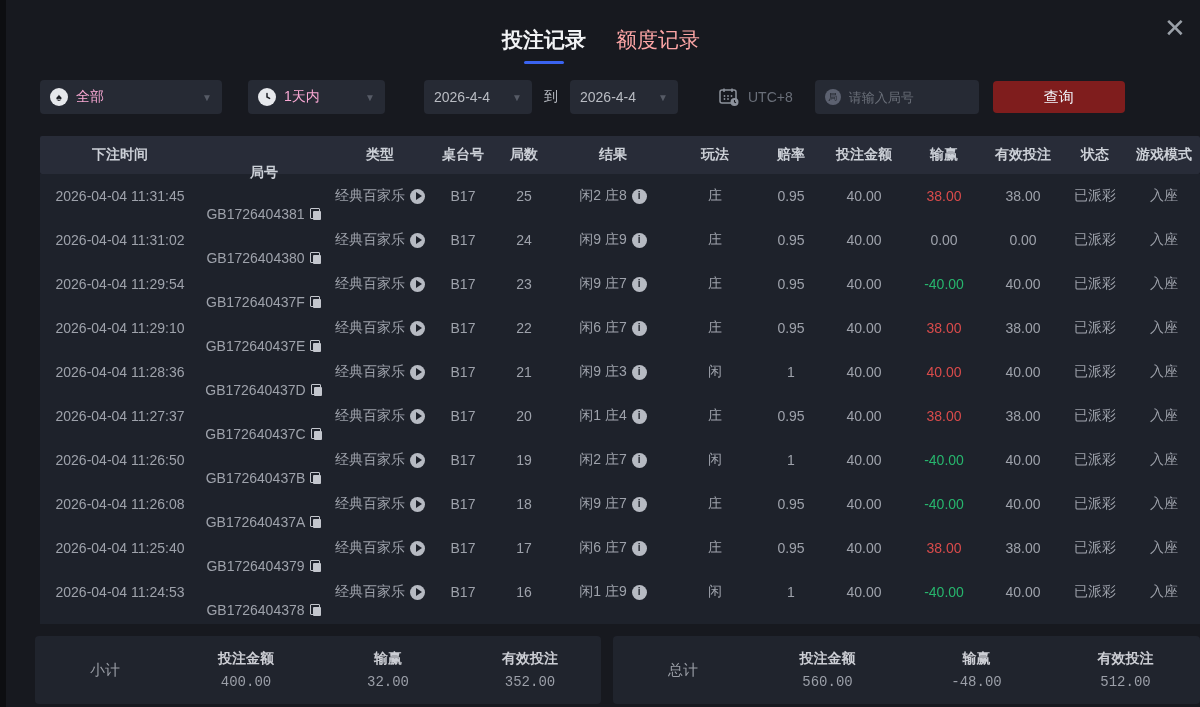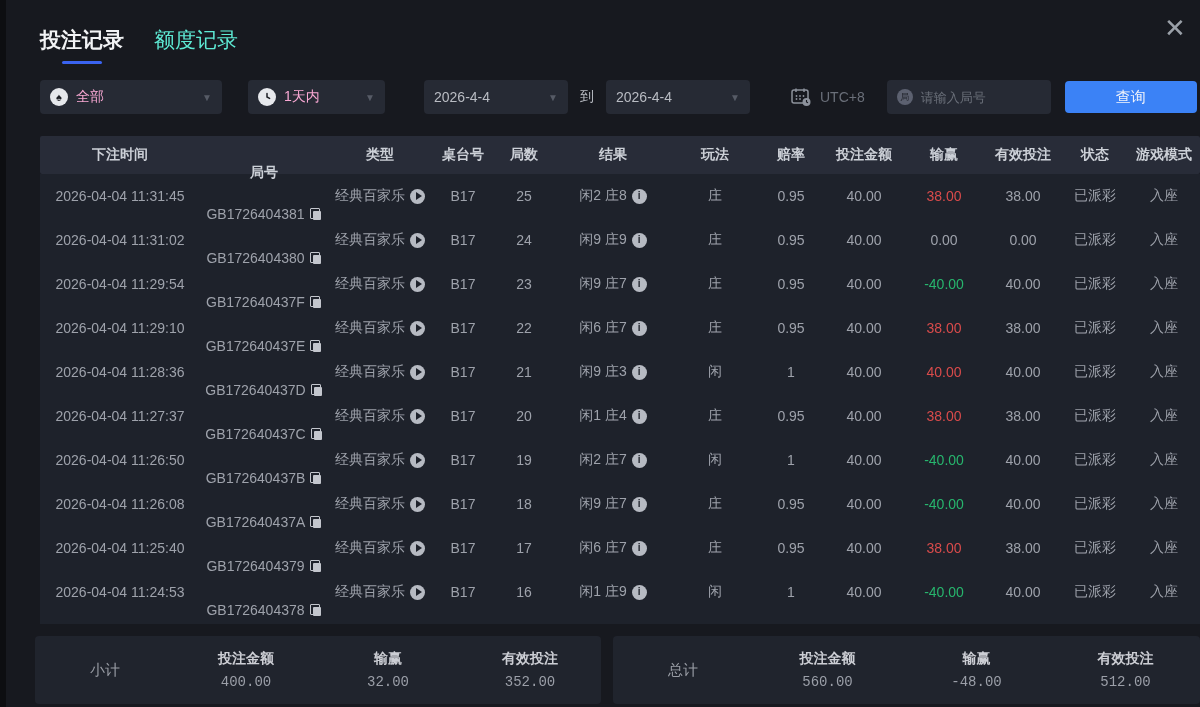--- a/index.html
+++ b/index.html
@@ -7,44 +7,44 @@
   body {
     background:#17191f;
     font-family:"Liberation Sans", sans-serif;
     color:#9ea2ab;
     overflow:hidden;
     position:relative;
   }
   .left-strip { position:absolute; left:0; top:0; width:6px; height:100%; background:#0d0e11; }
 
   
-  .tabbar { display:flex; align-items:flex-start; padding:26px 8px 0 40px; position:relative; }
+  .tabbar { display:flex; align-items:flex-start; padding:26px 8px 0 40px; position:relative;justify-content:center; }
   .tab { font-size:21px; margin-right:30px; cursor:pointer; padding-bottom:10px; position:relative; }
   .tab.active { color:#f2f3f5; font-weight:bold; }
-  .tab.inactive { color:#5eead4; }
+  .tab.inactive { color:#fca5a5; }
   .tab.active .underline {
     position:absolute; left:50%; transform:translateX(-50%);
     bottom:0; width:40px; height:3px; border-radius:2px; background:#3a63f0;
   }
   .close-btn {
     position:absolute; top:14px; right:10px; width:30px; height:30px;
     color:#9aa0a8; font-size:26px; line-height:28px; text-align:center; cursor:pointer;
     font-weight:300;
   }
 
   
   .filterbar { display:flex; align-items:center; margin:16px 0 0 40px; height:34px; }
   .control {
     background:#262a34; border-radius:4px; height:34px;
     display:flex; align-items:center; padding:0 10px; position:relative;
   }
   .control .caret { margin-left:auto; font-size:10px; color:#565b66; }
   .sel-game { width:182px; margin-right:26px; }
   .sel-time { width:137px; margin-right:39px; }
-  .sel-date { width:144px; }
+  .sel-date { width:108px; }
   .to-label { color:#b9bcc3; font-size:14px; margin:0 12px; }
   .sel-text { color:#f9a8d4; font-size:14px; margin-left:8px; }
   .date-text { color:#b9bcc3; font-size:14px; }
   .circle-ico {
     width:18px; height:18px; border-radius:50%; background:#e6e8ec; flex:0 0 18px;
     display:flex; align-items:center; justify-content:center;
     color:#1c1e24; font-size:11px; line-height:1;
   }
   .tz-group { display:flex; align-items:center; margin-left:40px;justify-content:flex-end; }
   .tz-label { color:#6a6f79; font-size:14px; margin-left:8px; }
@@ -55,21 +55,21 @@
   .round-input input {
     background:transparent; border:none; outline:none; color:#c7cad0;
     font-size:13px; width:100%; margin-left:8px; font-family:"Liberation Sans",sans-serif;
   }
   .round-input input::placeholder { color:#6a6f79; }
   .round-ico {
     width:16px; height:16px; border-radius:50%; background:#5c6170; flex:0 0 16px;
     display:flex; align-items:center; justify-content:center; color:#23262e; font-size:9px;
   }
   .query-btn {
-    margin-left:14px; width:132px; height:32px; background:#3b82f6; color:#f2f4fa;
+    margin-left:14px; width:132px; height:32px; background:#7f1d1d; color:#f2f4fa;
     border:none; border-radius:4px; font-size:15px; cursor:pointer;
     font-family:"Liberation Sans",sans-serif;
   }
 
   
   .table-wrap { margin:22px 0 0 40px; width:1160px; }
   .thead {
     display:flex; align-items:center; height:38px; background:#282c38;
     border-radius:2px; color:#ccd0d7; font-size:14px; font-weight:bold;
   }

